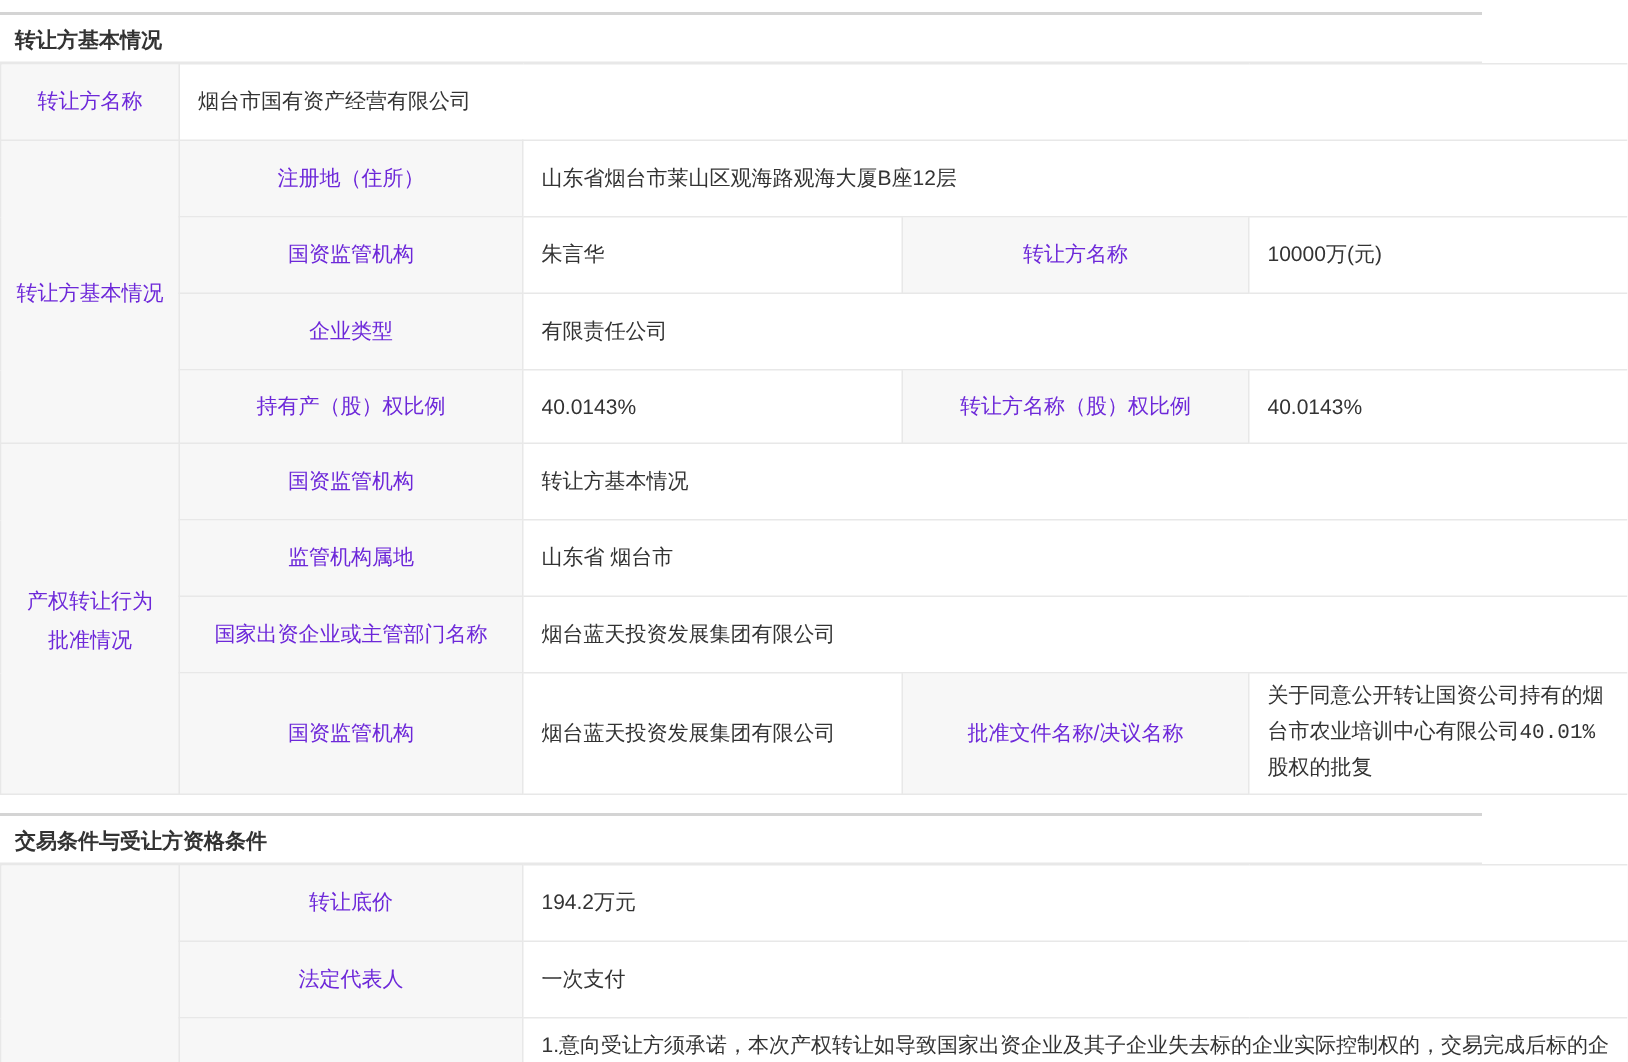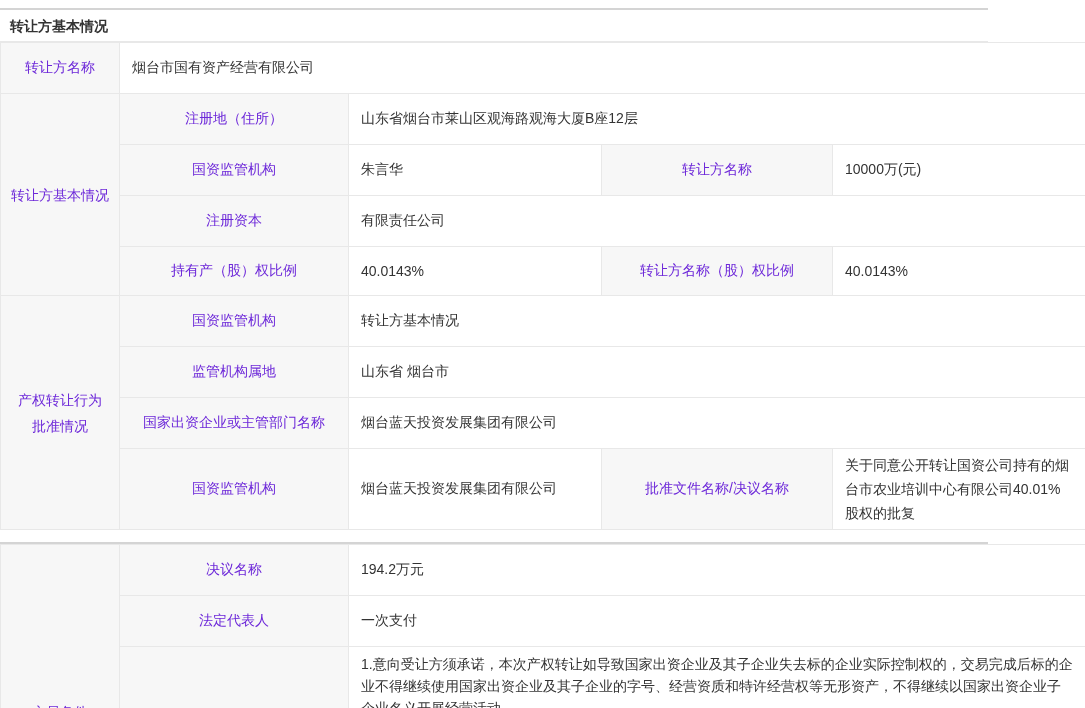--- a/index.html
+++ b/index.html
@@ -8,21 +8,21 @@
   .section{width:988px;border-top:2px solid #d4d4d4;margin-top:8px;}
   .section.second{margin-top:12px;}
   .section-header{height:32px;line-height:32px;padding-left:10px;font-weight:bold;font-size:14px;color:#333;background:#ffffff;border-bottom:1px solid #e8e8e8;box-sizing:border-box;}
   table.grid{border-collapse:collapse;table-layout:fixed;width:1085px;}
   table.grid td{border:1px solid #e8e8e8;vertical-align:middle;box-sizing:border-box;overflow:hidden;}
   td.lbl{background:#f7f7f7;text-align:center;padding:4px 8px;color:#6d28d9;}
   td.val{background:#ffffff;text-align:left;padding:16px 12px;color:#333;}
   td.grp{white-space:pre-line;line-height:26px;}
   tr.std td{height:32px;}
   tr.tall-approval td{height:80px;}
-  td.wrap{line-height:24px;padding:4px 12px;}
+  td.wrap{line-height:24px;padding:4px 12px;font-family:Liberation Mono, monospace;}
   tr.cond-row td{height:215px;}
   td.para{vertical-align:middle;line-height:22px;white-space:pre-line;padding:6px 12px;}
 </style>
 </head>
 <body>
 
 <div class="page">
 
   <div class="section">
     <div class="section-header">转让方基本情况</div>
@@ -44,21 +44,21 @@
         <td class="lbl">注册地（住所）</td>
         <td class="val" colspan="3">山东省烟台市莱山区观海路观海大厦B座12层</td>
       </tr>
       <tr class="std">
         <td class="lbl">国资监管机构</td>
         <td class="val">朱言华</td>
         <td class="lbl">转让方名称</td>
         <td class="val">10000万(元)</td>
       </tr>
       <tr class="std">
-        <td class="lbl">注册资本</td>
+        <td class="lbl">企业类型</td>
         <td class="val" colspan="3">有限责任公司</td>
       </tr>
       <tr class="std">
         <td class="lbl">持有产（股）权比例</td>
         <td class="val">40.0143%</td>
         <td class="lbl">转让方名称（股）权比例</td>
         <td class="val">40.0143%</td>
       </tr>
       <tr class="std">
         <td class="lbl grp" rowspan="4">产权转让行为
@@ -78,32 +78,33 @@
         <td class="lbl">国资监管机构</td>
         <td class="val">烟台蓝天投资发展集团有限公司</td>
         <td class="lbl">批准文件名称/决议名称</td>
         <td class="val wrap">关于同意公开转让国资公司持有的烟台市农业培训中心有限公司40.01%股权的批复</td>
       </tr>
     </tbody>
       </table>
   </div>
 
   <div class="section second">
+    <div class="section-header">交易条件与受让方资格条件</div>
     <table class="grid">
       <colgroup>
         <col style="width:119px">
           <col style="width:229px">
           <col style="width:253px">
           <col style="width:231px">
           <col style="width:253px">
       </colgroup>
       <tbody>
           <tr class="std">
         <td class="lbl grp" rowspan="3">交易条件</td>
-        <td class="lbl">决议名称</td>
+        <td class="lbl">转让底价</td>
         <td class="val" colspan="3">194.2万元</td>
       </tr>
       <tr class="std">
         <td class="lbl">法定代表人</td>
         <td class="val" colspan="3">一次支付</td>
       </tr>
       <tr class="cond-row">
         <td class="lbl">与转让相关的其他条件</td>
         <td class="val para" colspan="3">1.意向受让方须承诺，本次产权转让如导致国家出资企业及其子企业失去标的企业实际控制权的，交易完成后标的企业不得继续使用国家出资企业及其子企业的字号、经营资质和特许经营权等无形资产，不得继续以国家出资企业子企业名义开展经营活动。
 2.意向受让方须承诺，自被确定为受让方次日起5个工作日内与转让方签订《产权交易合同》，自《产权交易合同》签订生效之日起15个工作日内一次性支付交易价款及交易费用。

